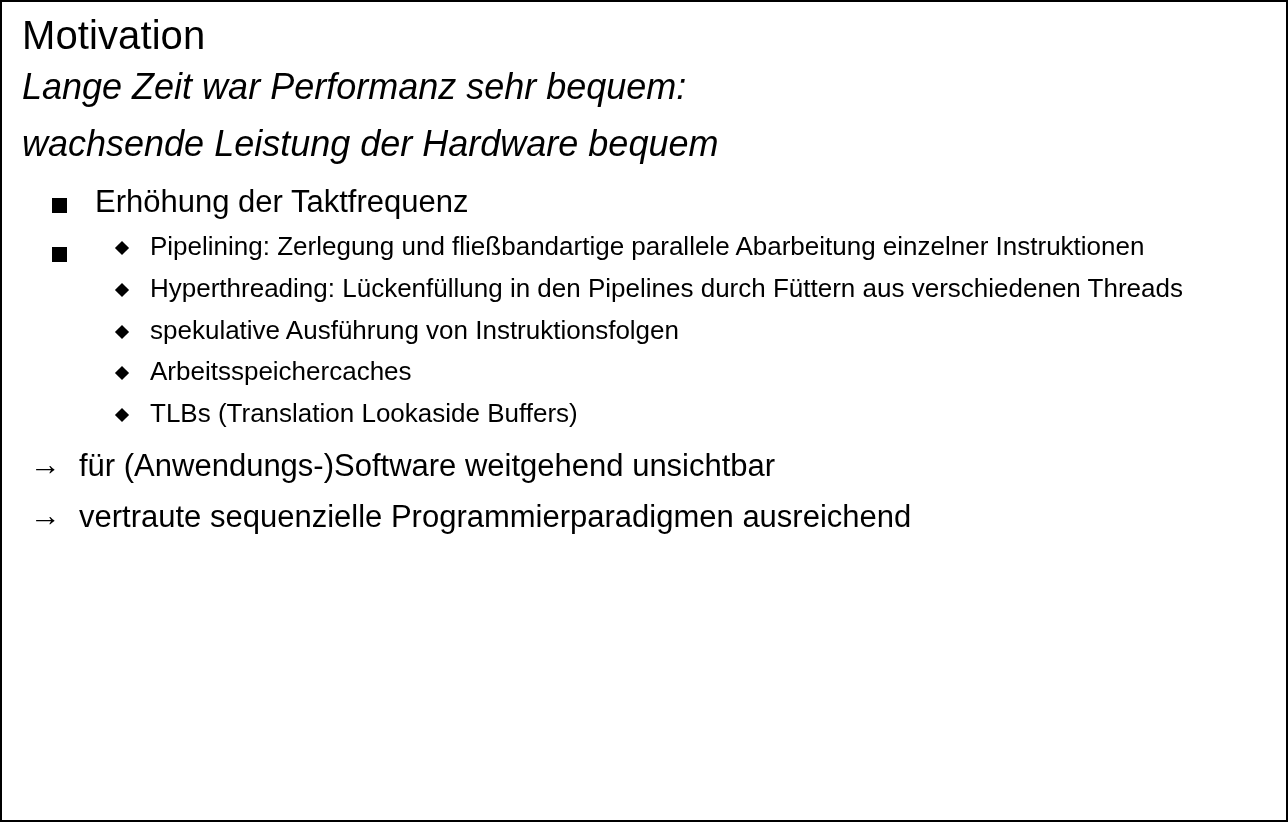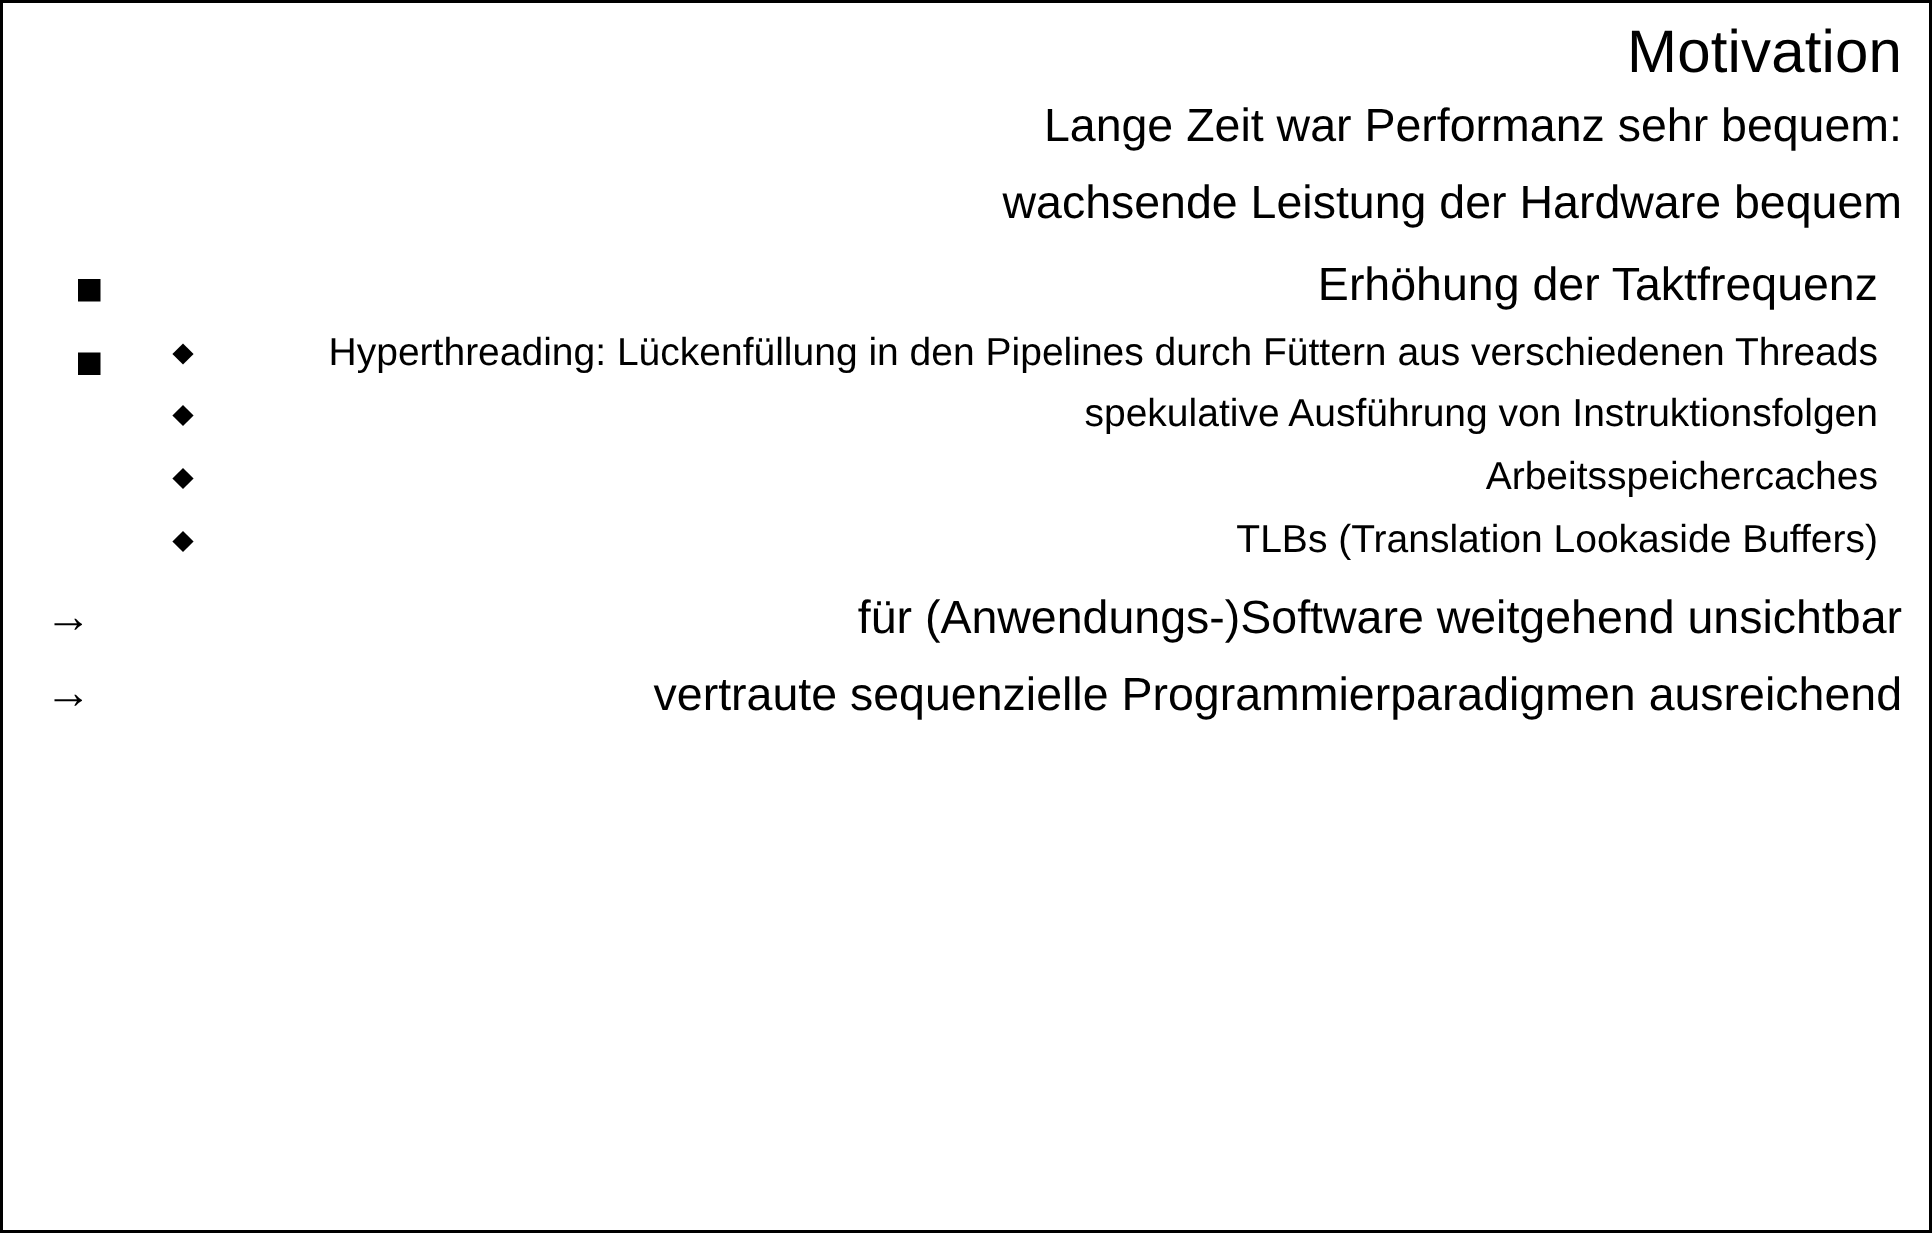--- a/index.html
+++ b/index.html
@@ -15,34 +15,34 @@
     position: relative;
     width: 1288px;
     height: 822px;
     box-sizing: border-box;
     border: 2px solid #000000;
     background: #ffffff;
     overflow: hidden;
   }
   .slide-inner {
     padding: 10px 18px 0 20px;
-    text-align: right;
   }
   .slide-title {
     font-size: 40px;
     line-height: 1.18;
     letter-spacing: 0.1px;
     margin: 0 0 6px 0;
     font-weight: normal;
   }
   .lead {
-    font-size: 31px;
+    font-size: 36px;
     line-height: 1.24;
     margin: 0 0 12px 0;
     white-space: nowrap;
+    font-style: italic;
   }
   ul.level1 {
     list-style: none;
     margin: 16px;
     padding: 0;
   }
   ul.level1 > li.l1 {
     position: relative;
     padding-left: 57px;
     font-size: 31px;
@@ -114,20 +114,24 @@
         <span>Erhöhung der Taktfrequenz</span>
       </li>
 
       <li class="l1">
         <span class="bullet-sq"></span>
 
         <div class="sub-wrap">
           <ul class="level2">
             <li class="l2">
               <span class="bullet-dia"></span>
+              <span>Pipelining: Zerlegung und fließbandartige parallele Abarbeitung einzelner Instruktionen</span>
+            </li>
+            <li class="l2">
+              <span class="bullet-dia"></span>
               <span>Hyperthreading: Lückenfüllung in den Pipelines durch Füttern aus verschiedenen Threads</span>
             </li>
             <li class="l2">
               <span class="bullet-dia"></span>
               <span>spekulative Ausführung von Instruktionsfolgen</span>
             </li>
             <li class="l2">
               <span class="bullet-dia"></span>
               <span>Arbeitsspeichercaches</span>
             </li>

